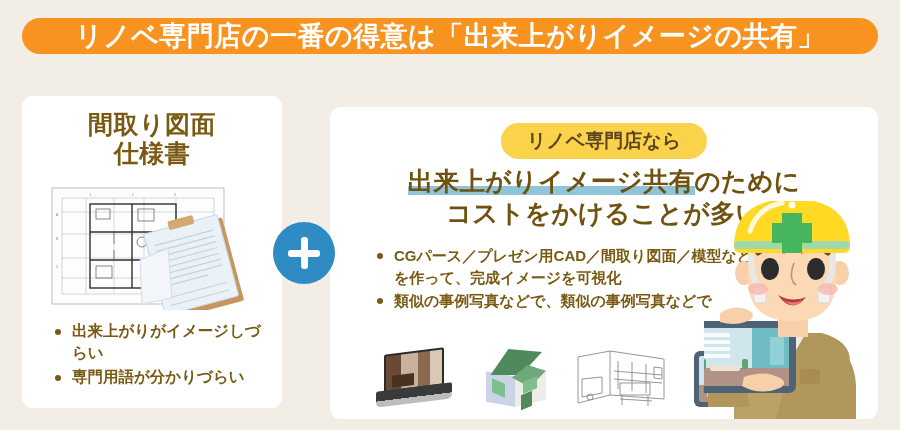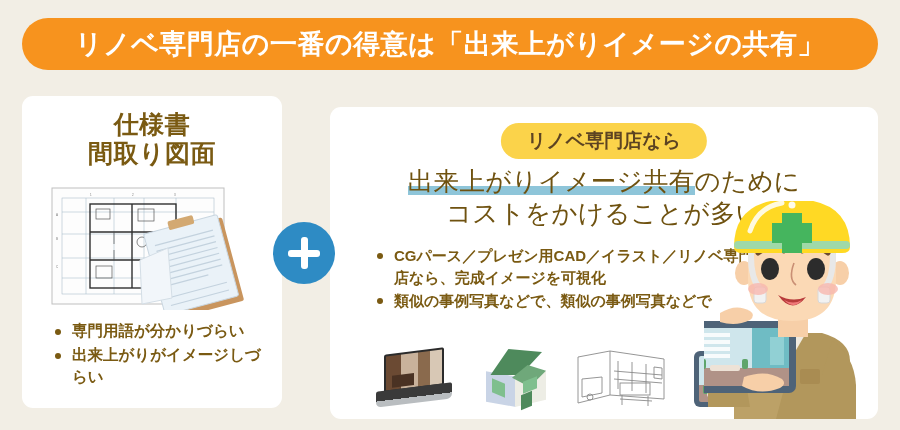--- a/index.html
+++ b/index.html
@@ -6,21 +6,21 @@
   body{
     width:900px;height:430px;
     background:#F2EEE5;
     font-family:"Liberation Sans","DejaVu Sans",sans-serif;
     overflow:hidden;position:relative;
   }
   .stage{position:absolute;inset:0;}
 
   
   .header-banner{
-    position:absolute;left:22px;top:18px;width:856px;height:52px;
+    position:absolute;left:22px;top:18px;width:856px;height:36px;
     background:#F7931E;border-radius:26px;
     display:flex;align-items:center;justify-content:center;
   }
   .header-banner .txt{
     color:#FFFFFF;font-size:27px;font-weight:bold;letter-spacing:.5px;
     white-space:nowrap;
   }
 
   
   .card{position:absolute;background:#FFFFFF;border-radius:11px;}
@@ -57,21 +57,21 @@
   .plus-badge::after{left:27.5px;top:15px;width:7px;height:32px;}
 
   
   .pill-badge{
     position:absolute;left:50%;transform:translateX(-50%);top:16px;
     background:#FBD34A;border-radius:18px;padding:5px 26px;
     color:#5C4322;font-weight:bold;font-size:19px;white-space:nowrap;
   }
   .headline{
     position:absolute;left:0;top:58px;width:100%;text-align:center;
-    color:#6F5210;font-weight:normal;font-size:25.5px;line-height:1.26;
+    color:#6F5210;font-weight:bold;font-size:25.5px;line-height:1.26;
     letter-spacing:.3px;z-index:3;
   }
   .headline .mark{
     background:linear-gradient(to top,#8EC5D9 0 9px,transparent 9px 100%);
   }
   #right-bullets{left:44px;top:138px;width:390px;font-size:15px;line-height:1.45;z-index:3;}
   #right-bullets li{margin-bottom:1px;}
   #right-bullets li::before{top:.55em;}
 
   
@@ -128,22 +128,22 @@
 
 <div class="stage">
 
   <div class="header-banner">
     <span class="txt">リノベ専門店の一番の得意は「出来上がりイメージの共有」</span>
   </div>
 
   <div class="card" id="card-left">
 
     <div class="left-title">
+      <div>間取り図面</div>
       <div>仕様書</div>
-      <div>間取り図面</div>
     </div>
 
     <svg class="left-art" viewBox="0 0 218 128">
       <rect x="8" y="6" width="172" height="116" fill="#FDFDFD" stroke="#BFBFBF" stroke-width="1"></rect>
       <g stroke="#9FB4C4" stroke-width="0.5" fill="none">
         <rect x="18" y="16" width="152" height="96"></rect>
         <line x1="18" y1="30" x2="170" y2="30"></line>
           <line x1="18" y1="52" x2="170" y2="52"></line>
         <line x1="18" y1="76" x2="170" y2="76"></line>
           <line x1="18" y1="96" x2="170" y2="96"></line>
@@ -190,40 +190,40 @@
             <line x1="116" y1="96" x2="160" y2="96"></line>
           <line x1="116" y1="108" x2="176" y2="108"></line>
             <line x1="116" y1="116" x2="176" y2="116"></line>
         </g>
         <rect x="134" y="34" width="26" height="9" rx="2" fill="#D3A972"></rect>
       </g>
       <polygon points="96,78 124,66 128,116 98,122" fill="#F2F6FA" stroke="#D4DEE6" stroke-width="1"></polygon>
     </svg>
 
     <ul class="bullets" id="left-bullets">
+      <li>出来上がりがイメージしづらい</li>
       <li>専門用語が分かりづらい</li>
-      <li>出来上がりがイメージしづらい</li>
     </ul>
   </div>
 
   <div class="plus-badge"></div>
 
   <div class="card" id="card-right">
 
     <div class="pill-badge">リノベ専門店なら</div>
 
     <div class="headline">
       <div>
         <span class="mark">出来上がりイメージ共有</span><span>のために</span>
       </div>
       <div>コストをかけることが多い</div>
     </div>
 
     <ul class="bullets" id="right-bullets">
-      <li>CGパース／プレゼン用CAD／イラスト／リノベ専門店なら、完成イメージを可視化</li>
+      <li>CGパース／プレゼン用CAD／間取り図面／模型などを作って、完成イメージを可視化</li>
       <li>類似の事例写真などで、類似の事例写真などで</li>
     </ul>
 
     <div class="thumbs">
 
       <div class="thumb laptop">
         <div class="lt-screen">
             <div class="lt-pic"></div>
           </div>
         <div class="lt-base"></div>

